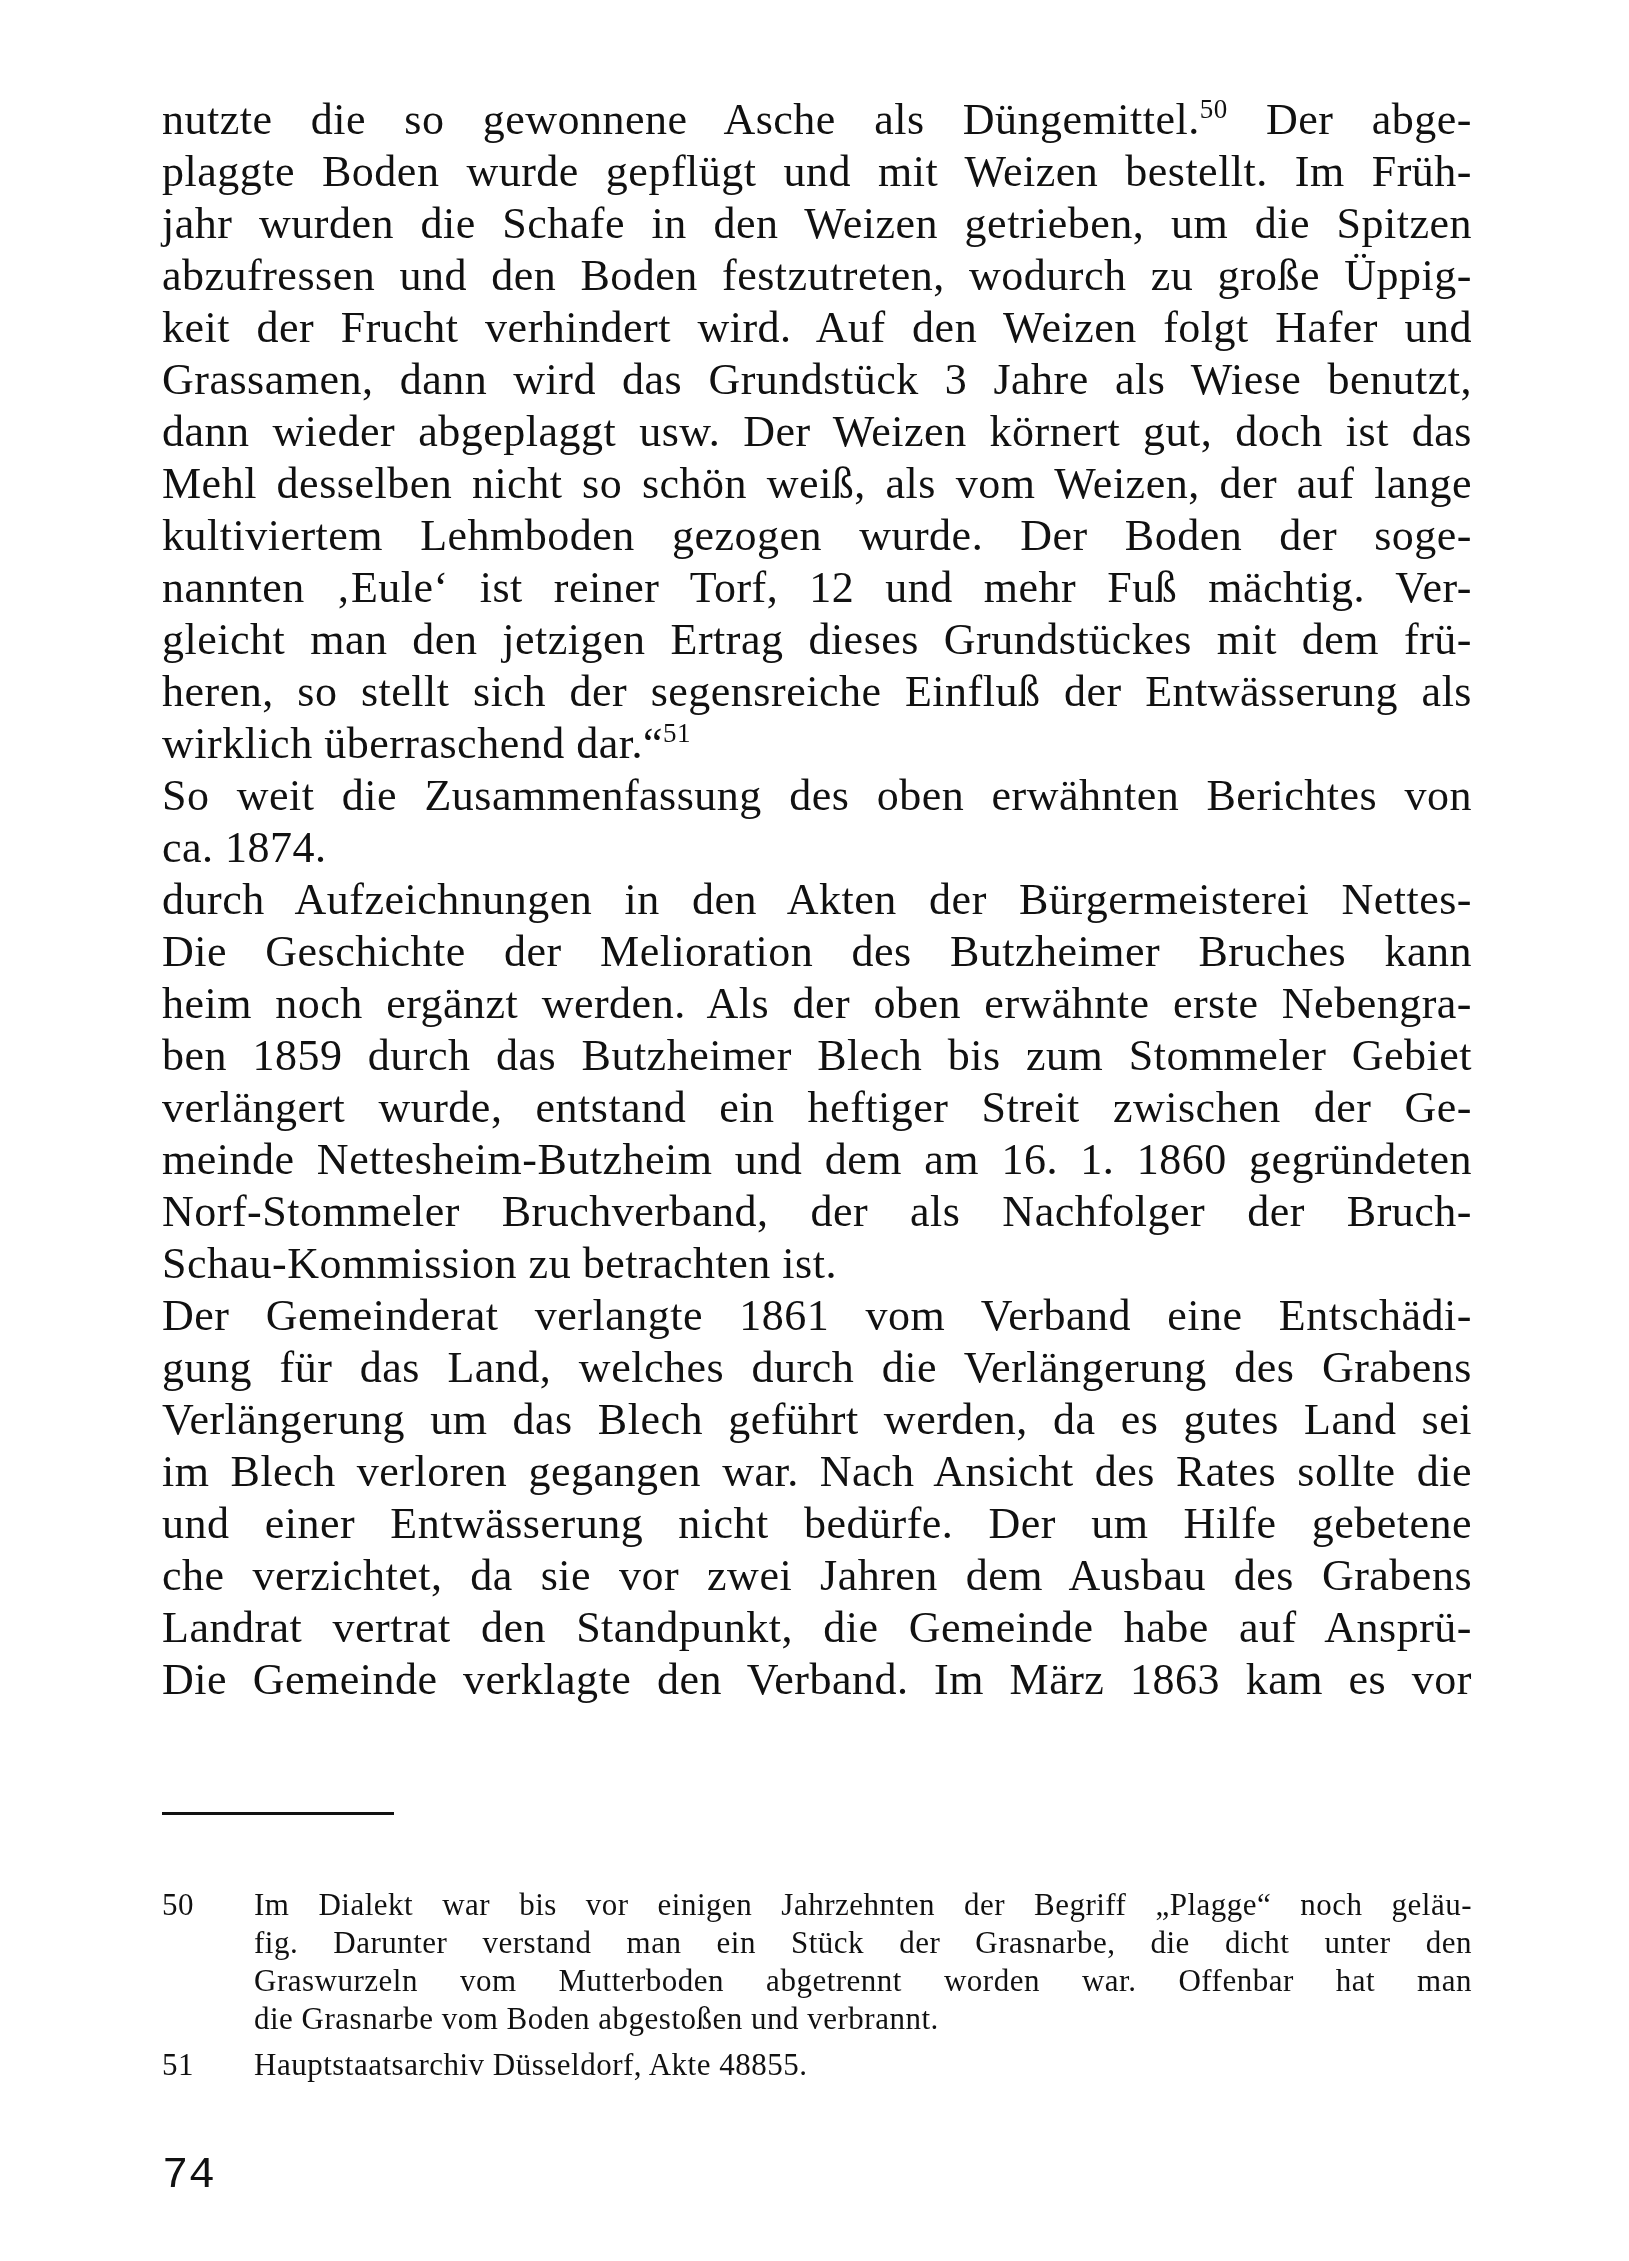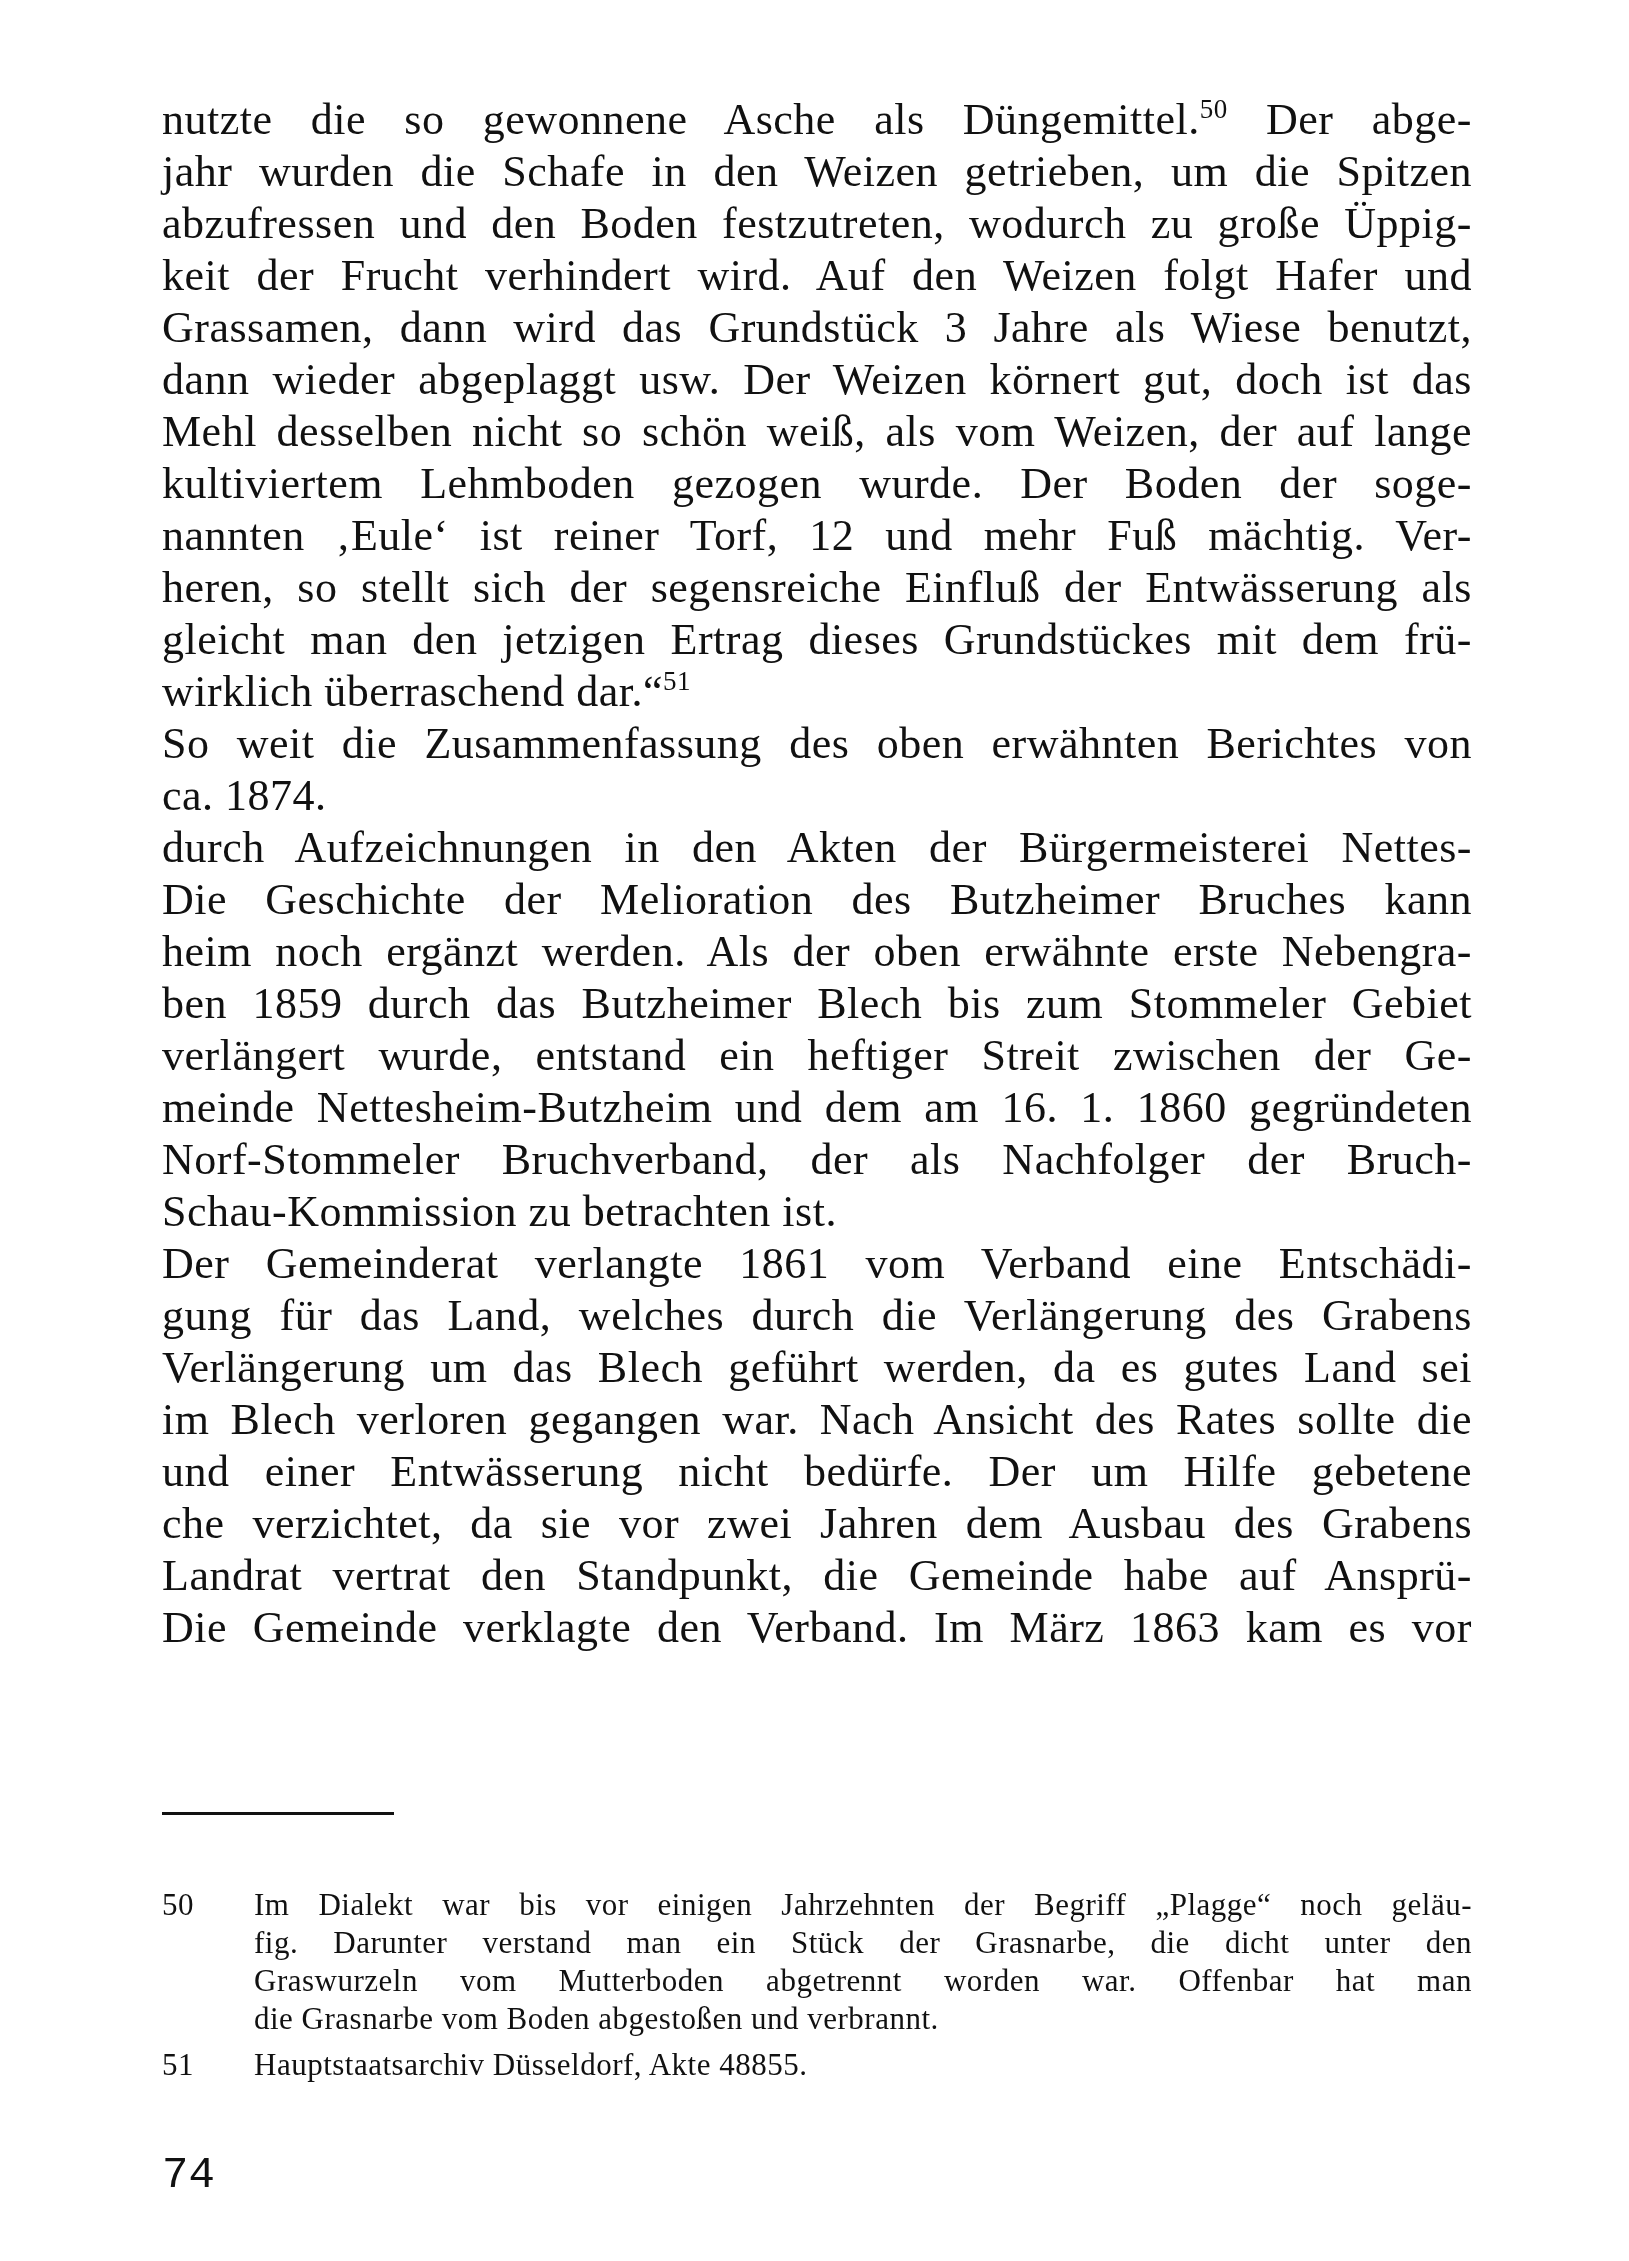--- a/index.html
+++ b/index.html
@@ -19,30 +19,31 @@
     .fn-text .line.last { text-align-last: left; }
     .page-number { position: absolute; left: 162px; top: 2150px; font-family: Liberation Mono, monospace; font-size: 44px; }
   </style>
 </head>
 <body>
 
 <div class="page body-text">
 
   <p class="para">
     <span class="line"><span>nutzte die so gewonnene Asche als Düngemittel.</span><sup>50</sup><span> Der abge-</span></span>
+    <span class="line">plaggte Boden wurde gepflügt und mit Weizen bestellt. Im Früh-</span>
     <span class="line">jahr wurden die Schafe in den Weizen getrieben, um die Spitzen</span>
     <span class="line">abzufressen und den Boden festzutreten, wodurch zu große Üppig-</span>
     <span class="line">keit der Frucht verhindert wird. Auf den Weizen folgt Hafer und</span>
     <span class="line">Grassamen, dann wird das Grundstück 3 Jahre als Wiese benutzt,</span>
     <span class="line">dann wieder abgeplaggt usw. Der Weizen körnert gut, doch ist das</span>
     <span class="line">Mehl desselben nicht so schön weiß, als vom Weizen, der auf lange</span>
     <span class="line">kultiviertem Lehmboden gezogen wurde. Der Boden der soge-</span>
     <span class="line">nannten ‚Eule‘ ist reiner Torf, 12 und mehr Fuß mächtig. Ver-</span>
+    <span class="line">gleicht man den jetzigen Ertrag dieses Grundstückes mit dem frü-</span>
     <span class="line">heren, so stellt sich der segensreiche Einfluß der Entwässerung als</span>
-    <span class="line">gleicht man den jetzigen Ertrag dieses Grundstückes mit dem frü-</span>
     <span class="line last"><span>wirklich überraschend dar.“</span><sup>51</sup></span>
   </p>
 
   <p class="para">
     <span class="line">So weit die Zusammenfassung des oben erwähnten Berichtes von</span>
     <span class="line last">ca. 1874.</span>
   </p>
 
   <p class="para">
     <span class="line">durch Aufzeichnungen in den Akten der Bürgermeisterei Nettes-</span>

